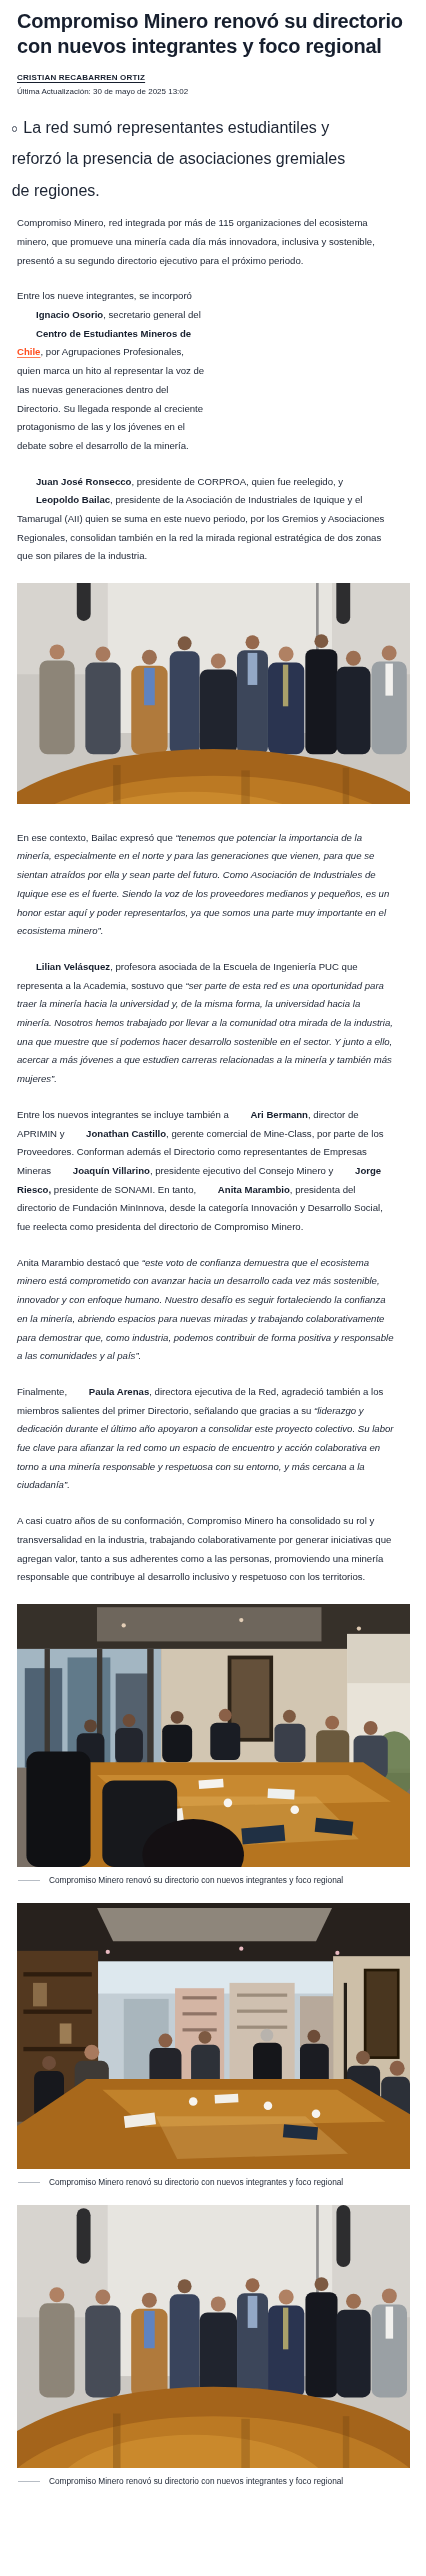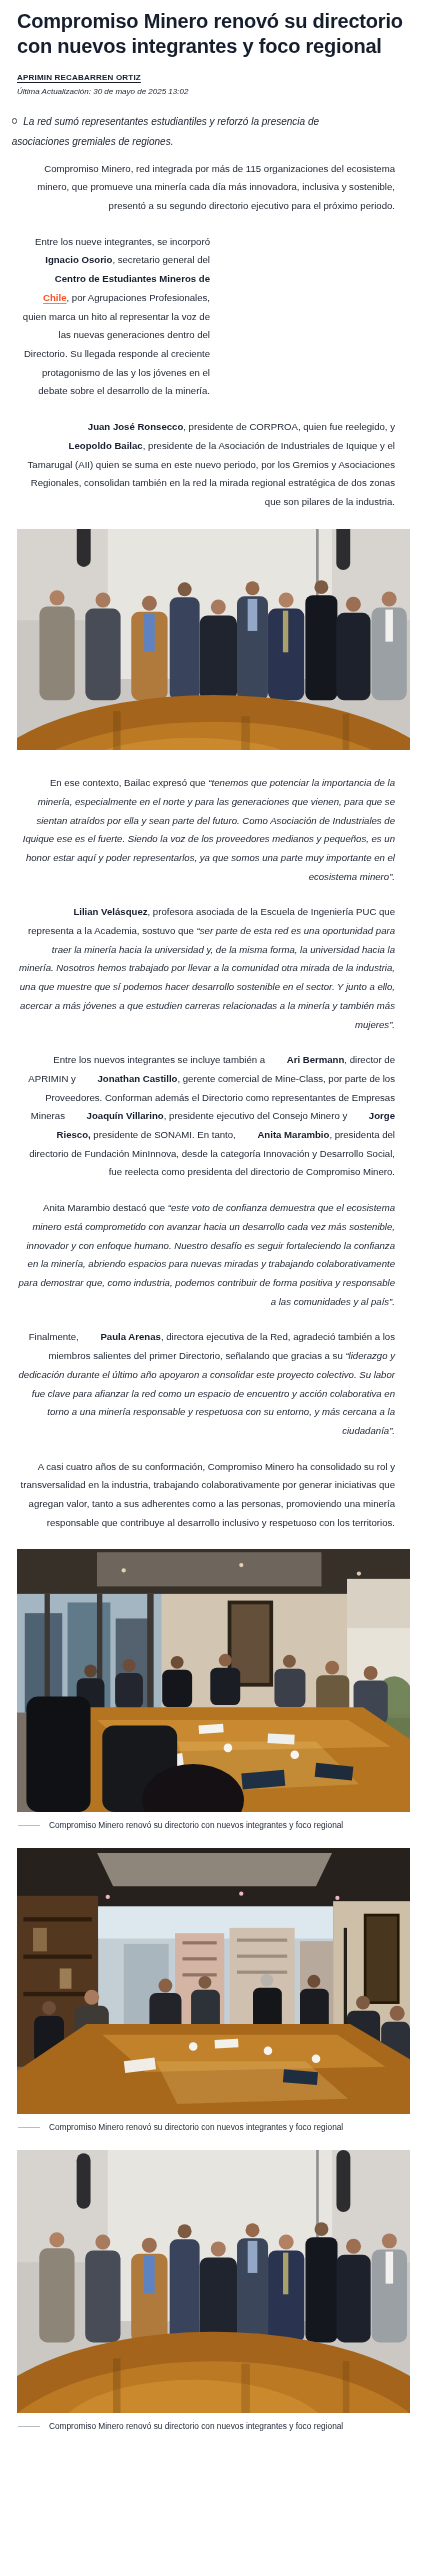--- a/index.html
+++ b/index.html
@@ -3,27 +3,27 @@
 <meta charset="utf-8">
 <title>Compromiso Minero renovó su directorio</title>
 <style>
   html,body{margin:0;padding:0;background:#ffffff;}
   body{width:427px;color:#1c2433;font-family:"Liberation Sans",sans-serif;}
   .article{padding:8.5px 17px 7.5px;}
   h1.title{margin:0 0 13px;font-size:20px;line-height:1.26;font-weight:700;
            letter-spacing:-0.2px;color:#171f2e;}
   a.author{display:inline-block;font-size:8px;font-weight:700;letter-spacing:0.2px;
            color:#171f2e;text-decoration:underline;text-underline-offset:1.6px;cursor:pointer;}
-  .updated{margin-top:5.3px;font-size:8px;color:#1c2433;font-style:italic;}
+  .updated{margin-top:5.3px;font-size:8px;color:#1c2433;}
   .bullets{margin:16px 0 4.3px;}
-  .bullet{font-style:italic;font-size:10px;line-height:1.95;margin:0 0 8.5px -5.3px;
+  .bullet{font-size:16px;line-height:1.95;margin:0 0 8.5px -5.3px;
           max-width:347px;color:#1c2433;}
   .bullet-marker{display:inline-block;width:3.7px;height:3.7px;border:0.8px solid #485060;
           border-radius:50%;margin-right:5.9px;vertical-align:1.6px;}
-  p.body-p{font-size:9.6px;line-height:1.95;margin:0 0 17px;max-width:378px;color:#1c2433;text-align:right;}
+  p.body-p{font-size:9.6px;line-height:1.95;margin:0 0 17px;max-width:378px;color:#1c2433;}
   p.narrow{max-width:193px;}
   strong{font-weight:700;color:#171f2e;padding-left:19px;}
   a.inline-link{color:#ff4e1f;font-weight:700;text-decoration:underline;
           text-decoration-color:#ff7a52;text-decoration-thickness:0.5px;
           text-underline-offset:2.1px;cursor:pointer;}
   figure{margin:17px 0 24.5px;}
   figure.capped{margin:17px 0 18px;}
   .ph{display:block;width:100%;}
   .ph svg{display:block;width:100%;height:100%;}
   .ph1{height:221px;}
@@ -33,21 +33,21 @@
   figcaption{display:flex;align-items:center;margin-top:8px;font-size:8.3px;color:#1c2433;}
   .cap-dash{flex:none;width:22.4px;height:0.5px;background:#b7bdc5;margin:0 8.5px 0 1.1px;}
 </style>
 </head>
 <body>
 
 <div class="article">
 
   <h1 class="title">Compromiso Minero renovó su directorio con nuevos integrantes y foco regional</h1>
 
-  <a class="author">APRIMIN RECABARREN ORTIZ</a>
+  <a class="author">CRISTIAN RECABARREN ORTIZ</a>
   <div class="updated">Última Actualización: 30 de mayo de 2025 13:02</div>
 
   <div class="bullets">
     <p class="bullet"><span class="bullet-marker"></span><span>La red sumó representantes estudiantiles y reforzó la presencia de asociaciones gremiales de regiones.</span></p>
   </div>
 
   <p class="body-p"><span>Compromiso Minero, red integrada por más de 115 organizaciones del ecosistema minero, que promueve una minería cada día más innovadora, inclusiva y sostenible, presentó a su segundo directorio ejecutivo para el próximo periodo.</span></p>
 
   <p class="body-p narrow"><span>Entre los nueve integrantes, se incorporó </span><strong>Ignacio Osorio</strong><span>, secretario general del </span><strong>Centro de Estudiantes Mineros de </strong><a class="inline-link">Chile</a><span>, por Agrupaciones Profesionales, quien marca un hito al representar la voz de las nuevas generaciones dentro del Directorio. Su llegada responde al creciente protagonismo de las y los jóvenes en el debate sobre el desarrollo de la minería.</span></p>
 

